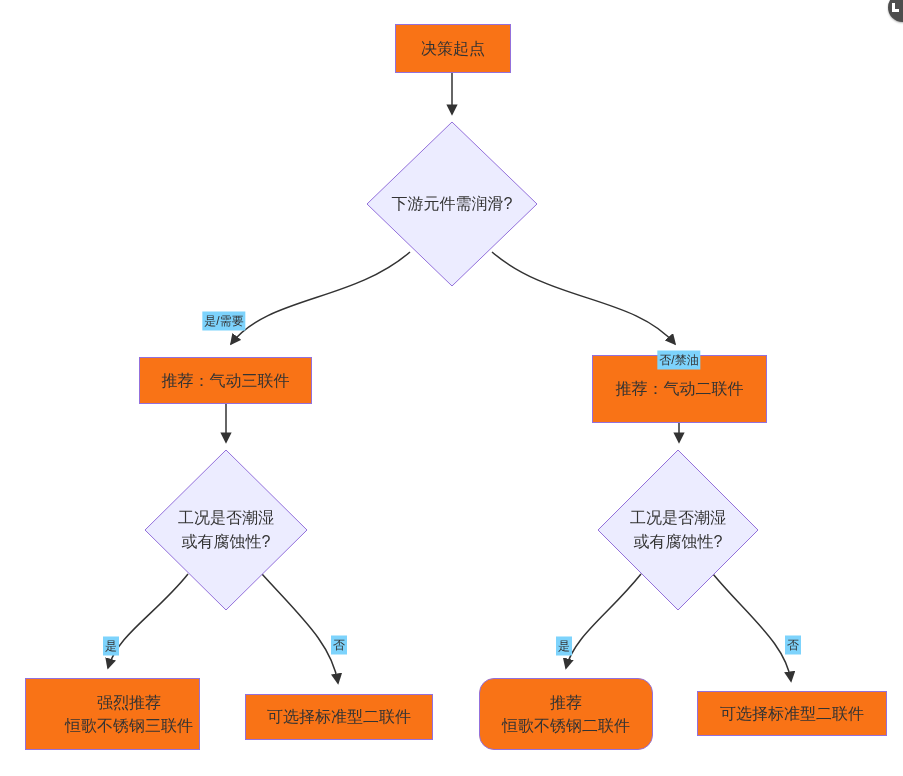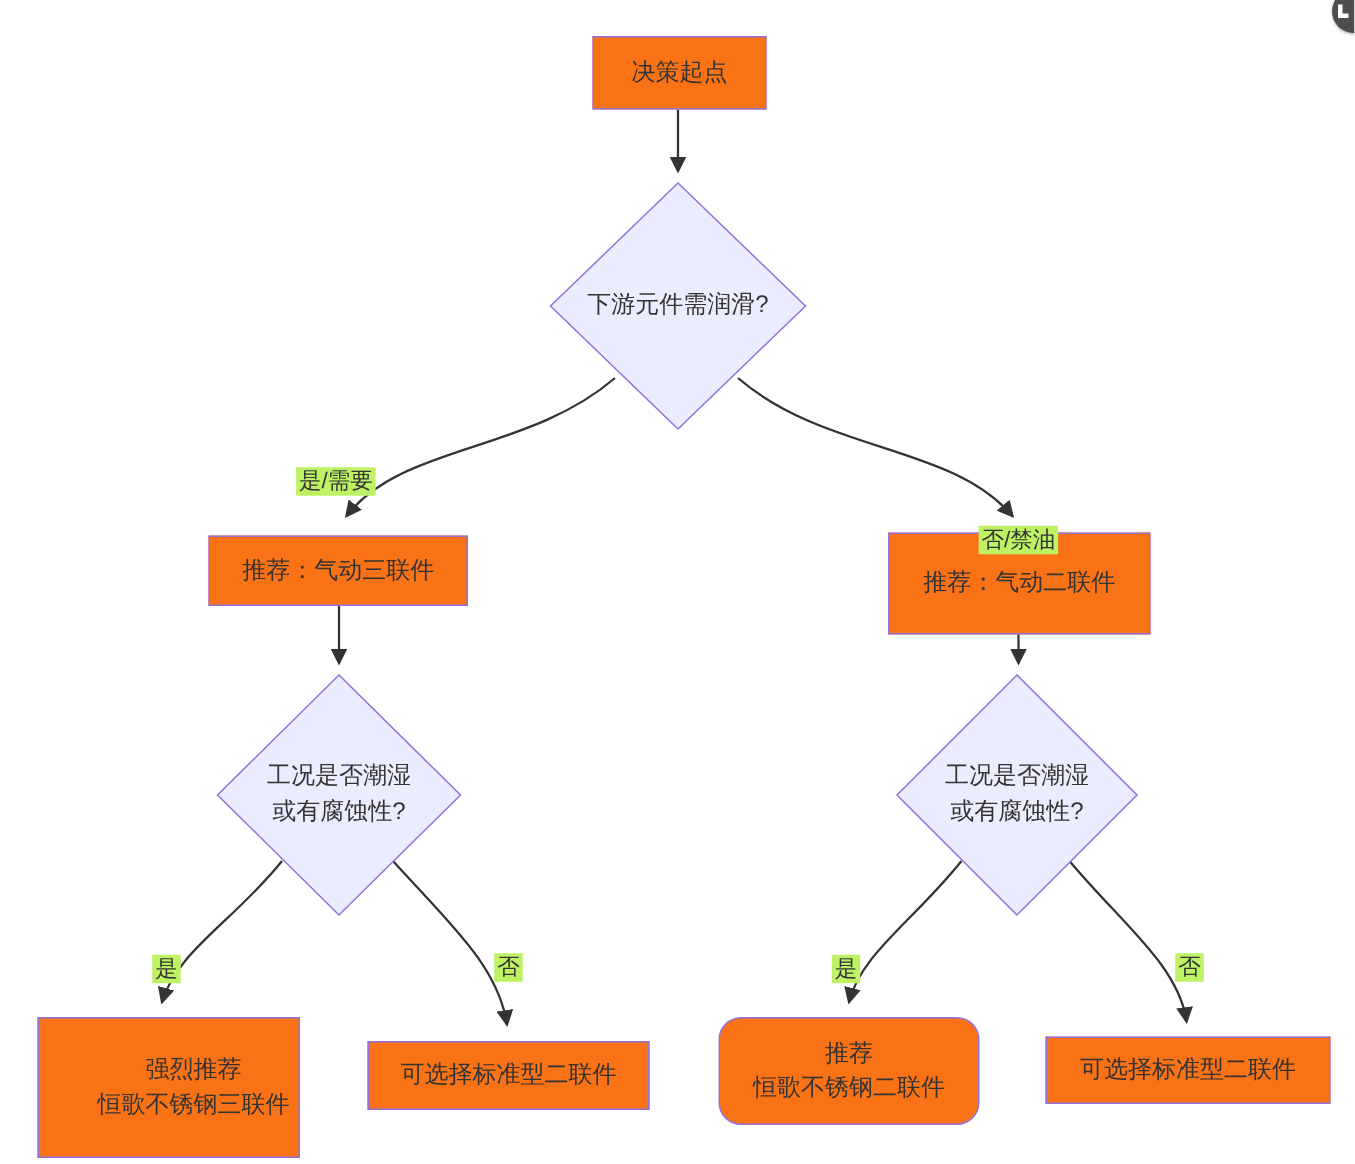--- a/index.html
+++ b/index.html
@@ -15,21 +15,21 @@
     font-size:16px; line-height:1.45; text-align:center; color:#333333;
     box-sizing:border-box; white-space:nowrap;
   }
   .diamond-text {
     position:absolute; display:flex; flex-direction:column; align-items:center;
     justify-content:center; font-size:16px; line-height:1.5; text-align:left;
     color:#333333; pointer-events:none; white-space:nowrap;
   }
   .edge-label {
     position:absolute; transform:translate(-50%,-50%);
-    background:#bef264; color:#333333; font-size:15px; line-height:19px;
+    background:#7dd3fc; color:#333333; font-size:12px; line-height:19px;
     padding:0 2px; white-space:nowrap;
   }
   .corner-badge {
     position:absolute; left:888px; top:-7px; width:29px; height:29px;
     border-radius:50%; background:#4d4d4d; box-shadow:0 1px 2px rgba(0,0,0,.3);
   }
   .corner-badge .mark {
     position:absolute; left:4px; top:10px; width:3px; height:8px; background:#ffffff;
   }
   .corner-badge .mark2 {
@@ -72,21 +72,21 @@
   </div>
 
   <div class="node" style="left:139px; top:357px; width:173px; height:47px;">
     <span>推荐：气动三联件</span>
   </div>
 
   <div class="node" style="left:592px; top:355px; width:175px; height:68px;">
     <span>推荐：气动二联件</span>
   </div>
 
-  <div class="node" style="left:25px; top:678px; width:175px; height:94px;padding-left:33px;">
+  <div class="node" style="left:25px; top:678px; width:175px; height:72px;padding-left:33px;">
     <span>强烈推荐</span>
     <span>恒歌不锈钢三联件</span>
   </div>
 
   <div class="node" style="left:245px; top:694px; width:188px; height:46px;">
     <span>可选择标准型二联件</span>
   </div>
 
   <div class="node" style="left:479px; top:678px; width:174px; height:72px;border-radius:15px;">
     <span>推荐</span>

